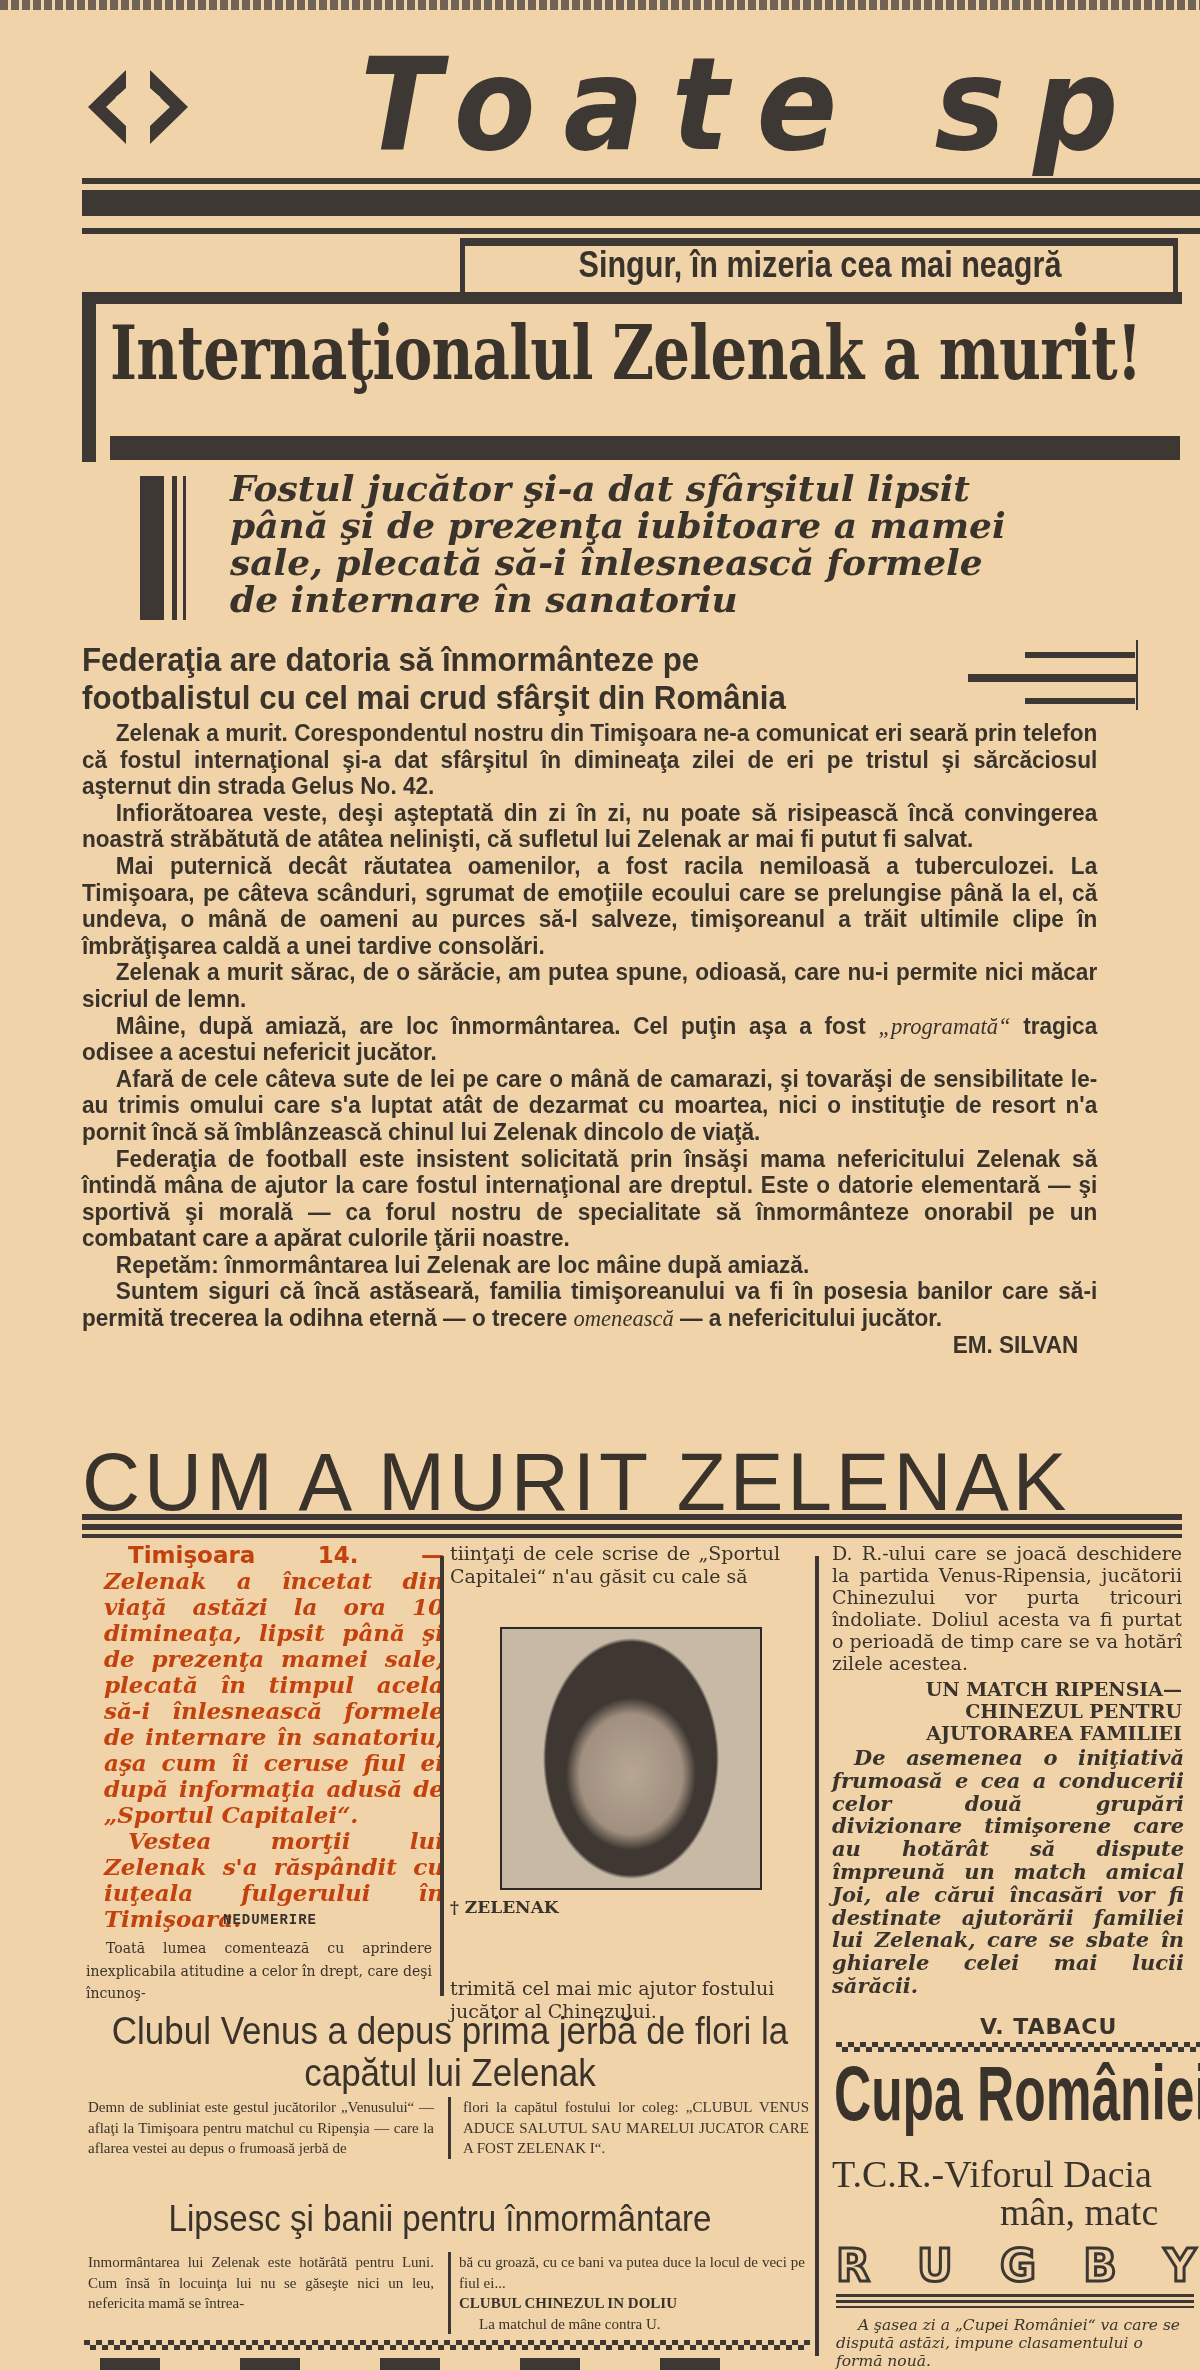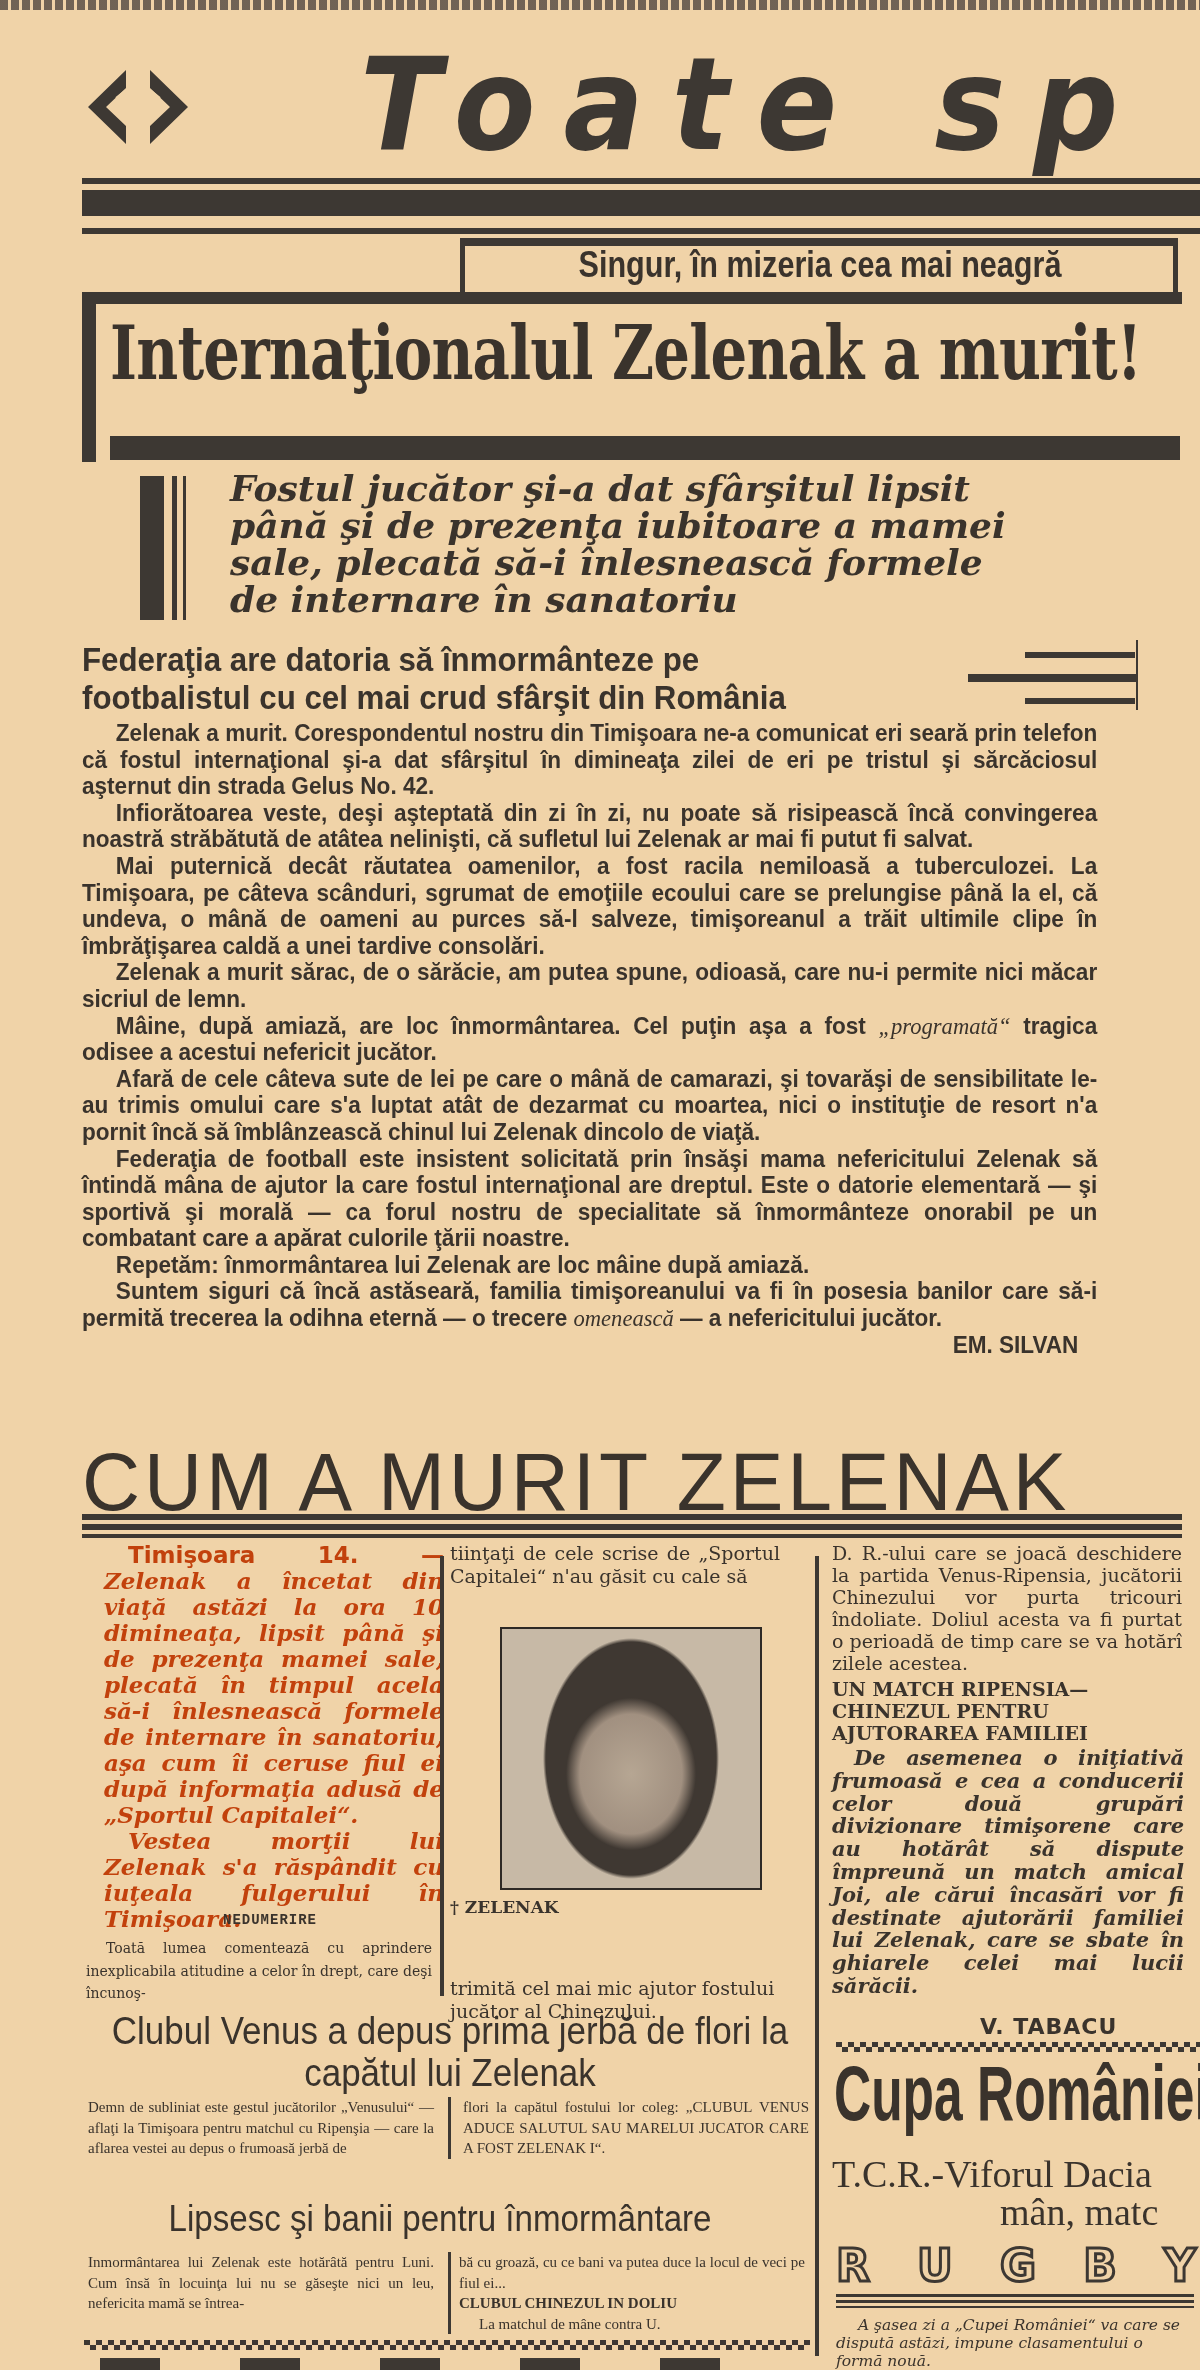--- a/index.html
+++ b/index.html
@@ -127,21 +127,21 @@
   .col2bot {
     left:450px; top:1953px; width:330px;
     font-family:"DejaVu Serif", serif; font-size:19px; line-height:22.5px;margin-top:24px;
   }
 
   .col3 {
     left:832px; top:1542px; width:350px;
     font-family:"DejaVu Serif", serif; font-size:19px; line-height:22px; text-align:justify;
   }
   .col3-sub {
-    left:832px; top:1678px; width:350px; text-align:left;
+    left:832px; top:1678px; width:350px; text-align:right;
     font-family:"DejaVu Serif", serif; font-weight:bold; font-size:19px; line-height:22px;
   }
   .col3-italic {
     left:832px; top:1747px; width:352px;
     font-family:"DejaVu Serif", serif; font-weight:bold; font-style:italic;
     font-size:21px; line-height:22.8px; text-align:justify;
   }
   .col3-italic p { margin:0; text-indent:22px; }
   .tabacu {
     left:980px; top:2014px;

